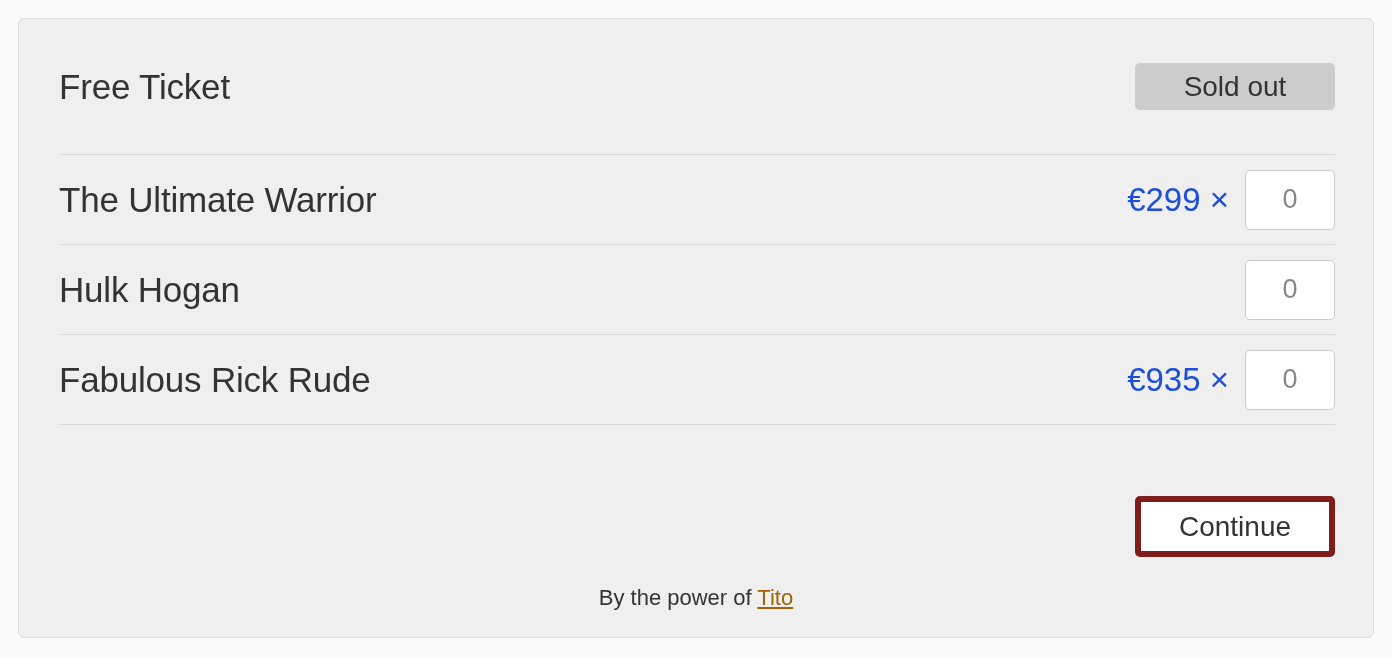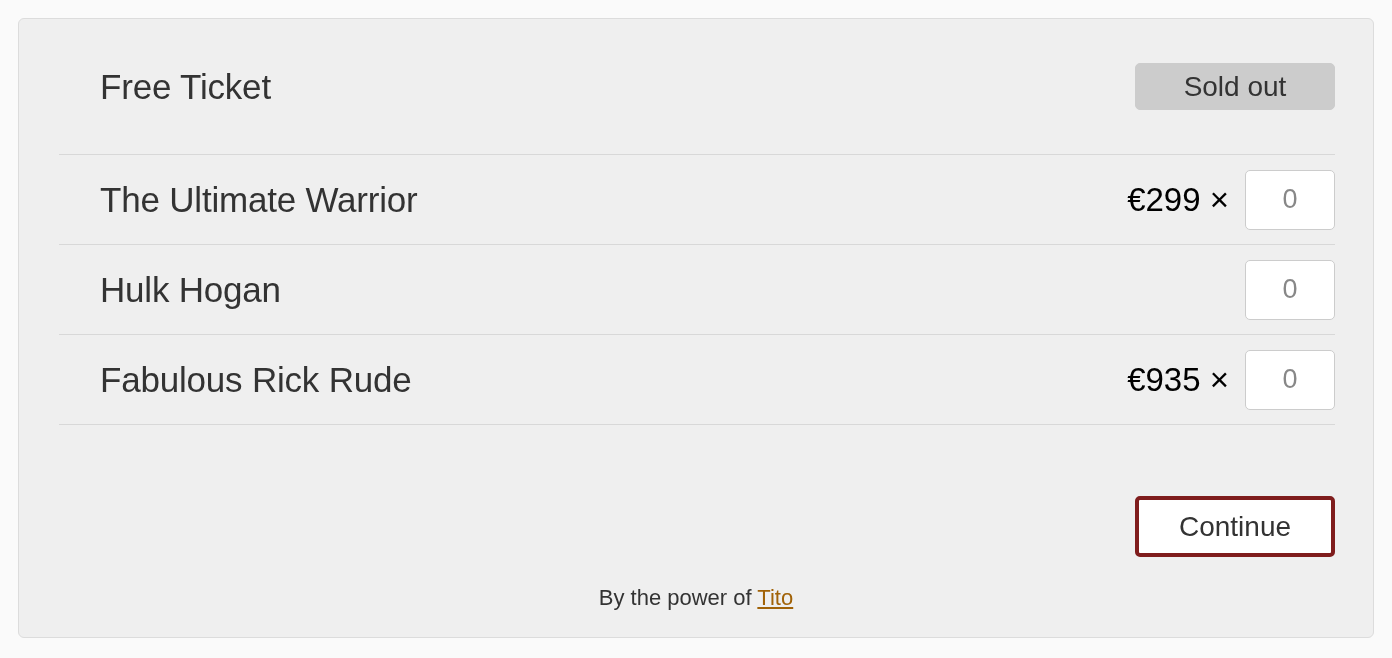--- a/index.html
+++ b/index.html
@@ -48,32 +48,31 @@
   .row-paid {
     height: 90px;
   }
 
   .ticket-name {
     font-size: 35px;
     color: #333333;
     font-weight: normal;
     letter-spacing: -0.2px;
     white-space: nowrap;
-    margin-left: 41px;
   }
 
   .row-right {
     display: flex;
     align-items: center;
     justify-content: flex-end;
   }
 
   .price-label {
     font-size: 33px;
-    color: #000000;
+    color: #1d4ed8;
     white-space: nowrap;
     margin-right: 16px;
   }
 
   .qty-input {
     width: 90px;
     height: 60px;
     box-sizing: border-box;
     background: #ffffff;
     border: 1px solid #cccccc;
@@ -111,21 +110,21 @@
     width: 1276px;
     display: flex;
     justify-content: flex-end;
   }
 
   .continue-btn {
     width: 200px;
     height: 61px;
     box-sizing: border-box;
     background: #ffffff;
-    border: 4px solid #7f1d1d;
+    border: 6px solid #7f1d1d;
     border-radius: 5px;
     font-family: "Liberation Sans", sans-serif;
     font-size: 28px;
     color: #333333;
     cursor: pointer;
     padding: 4px;
   }
 
   .footer {
     position: absolute;

